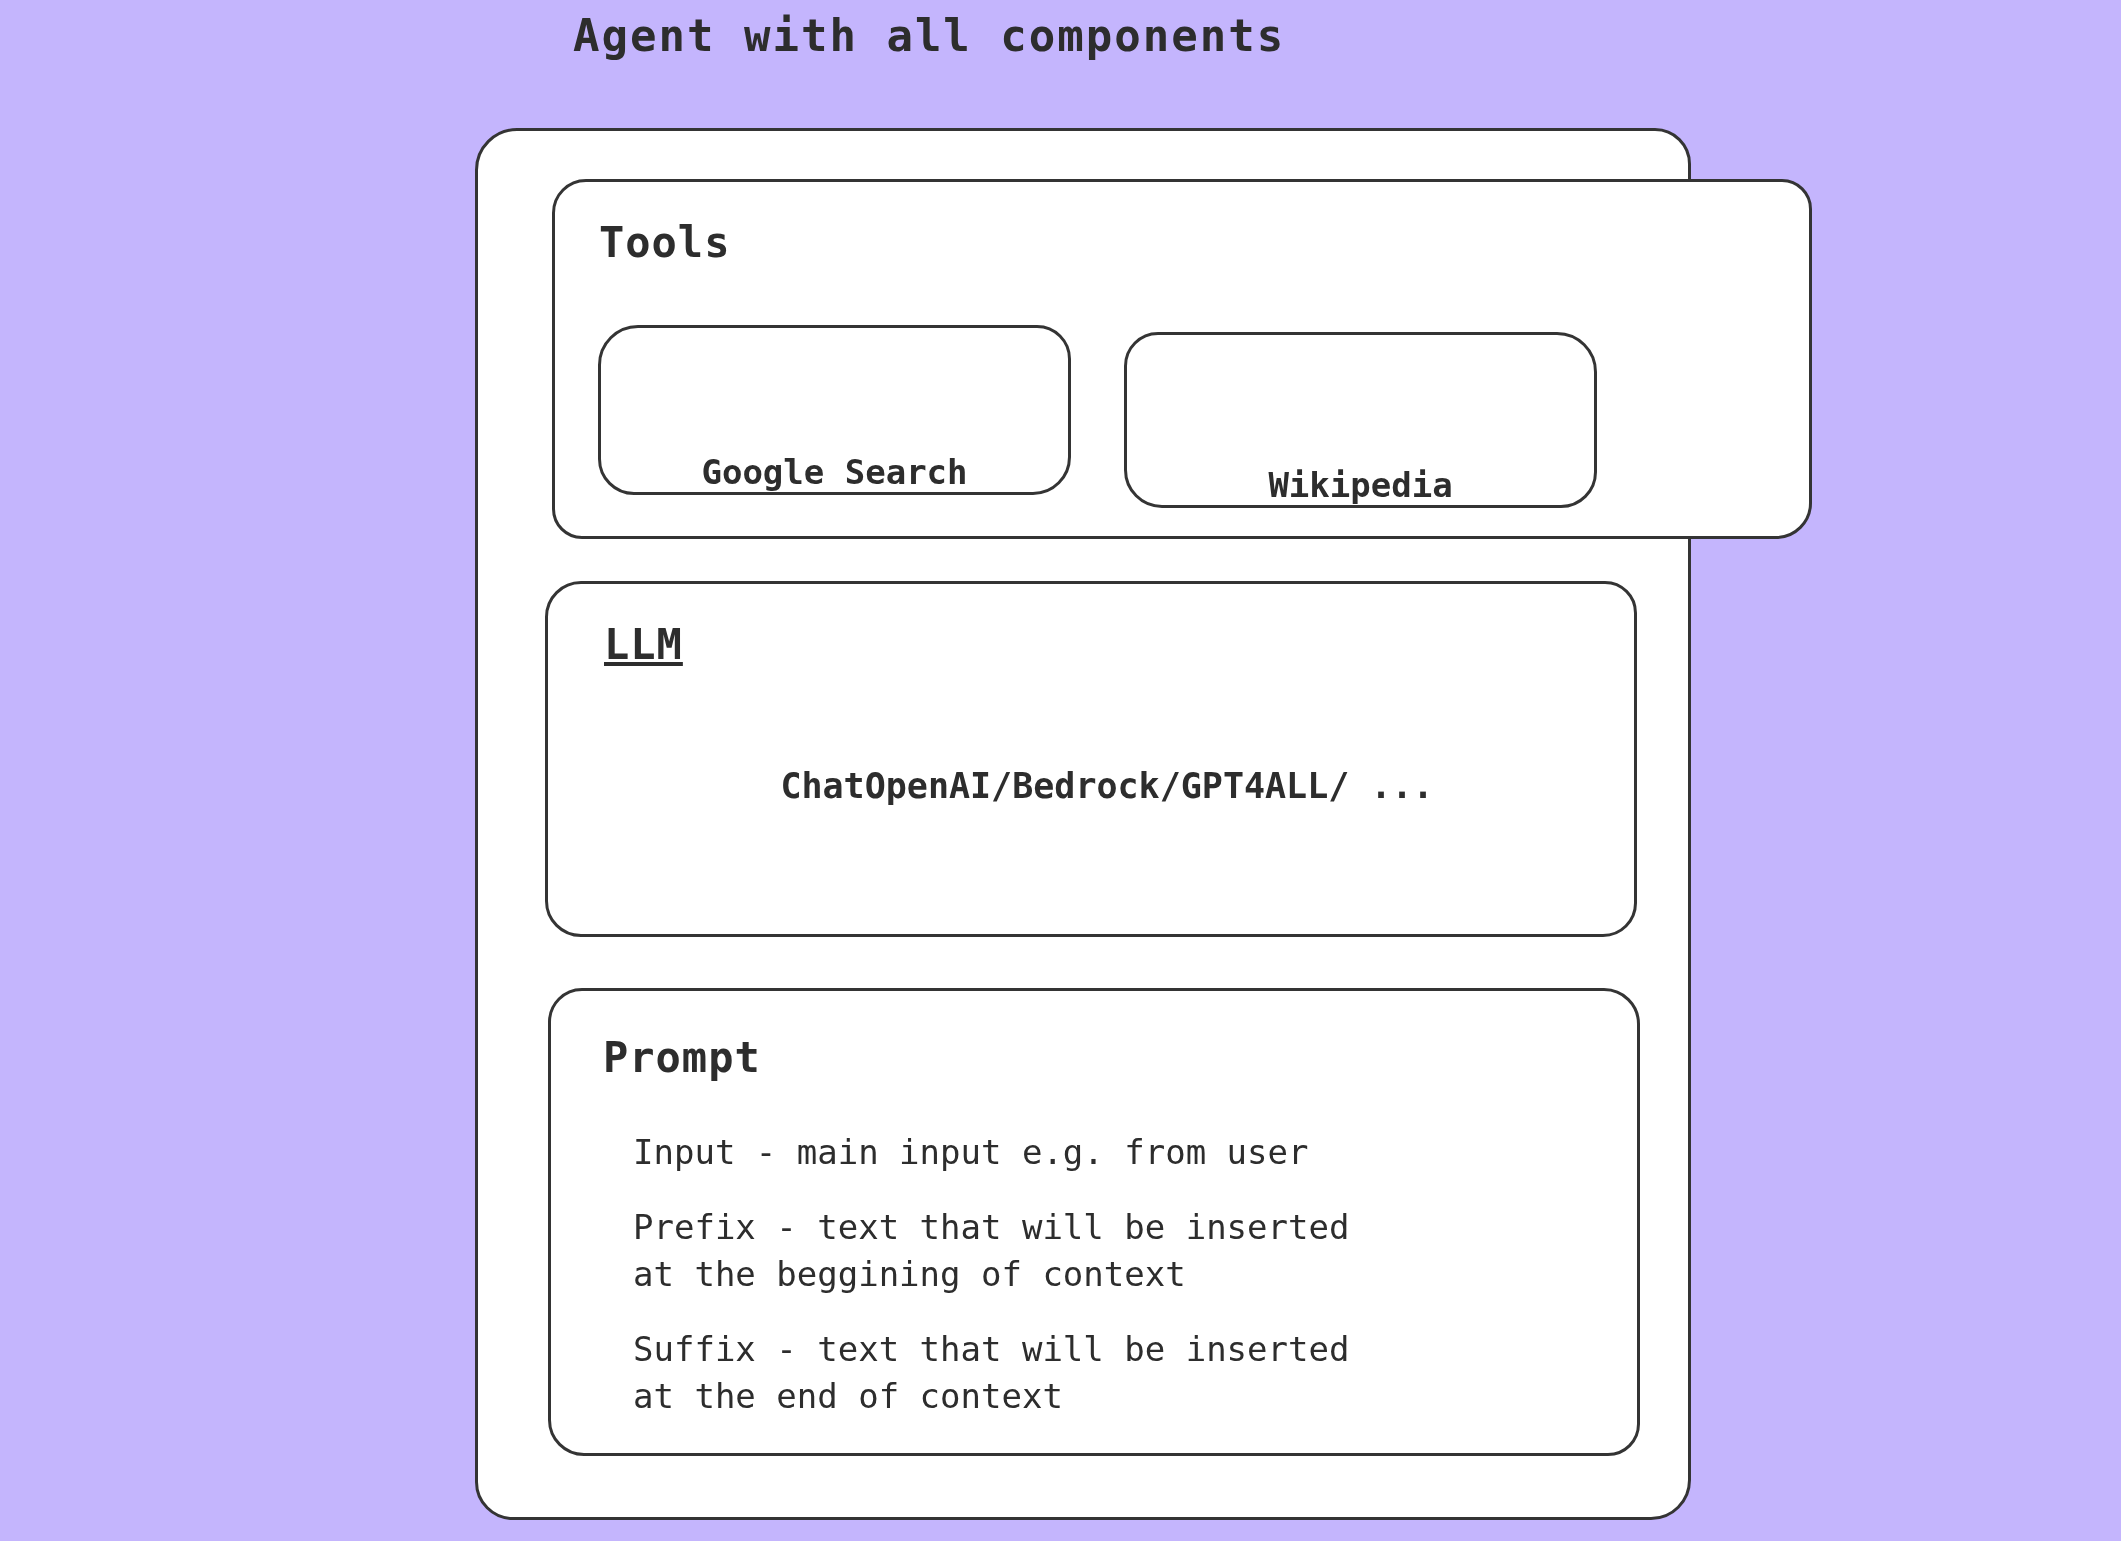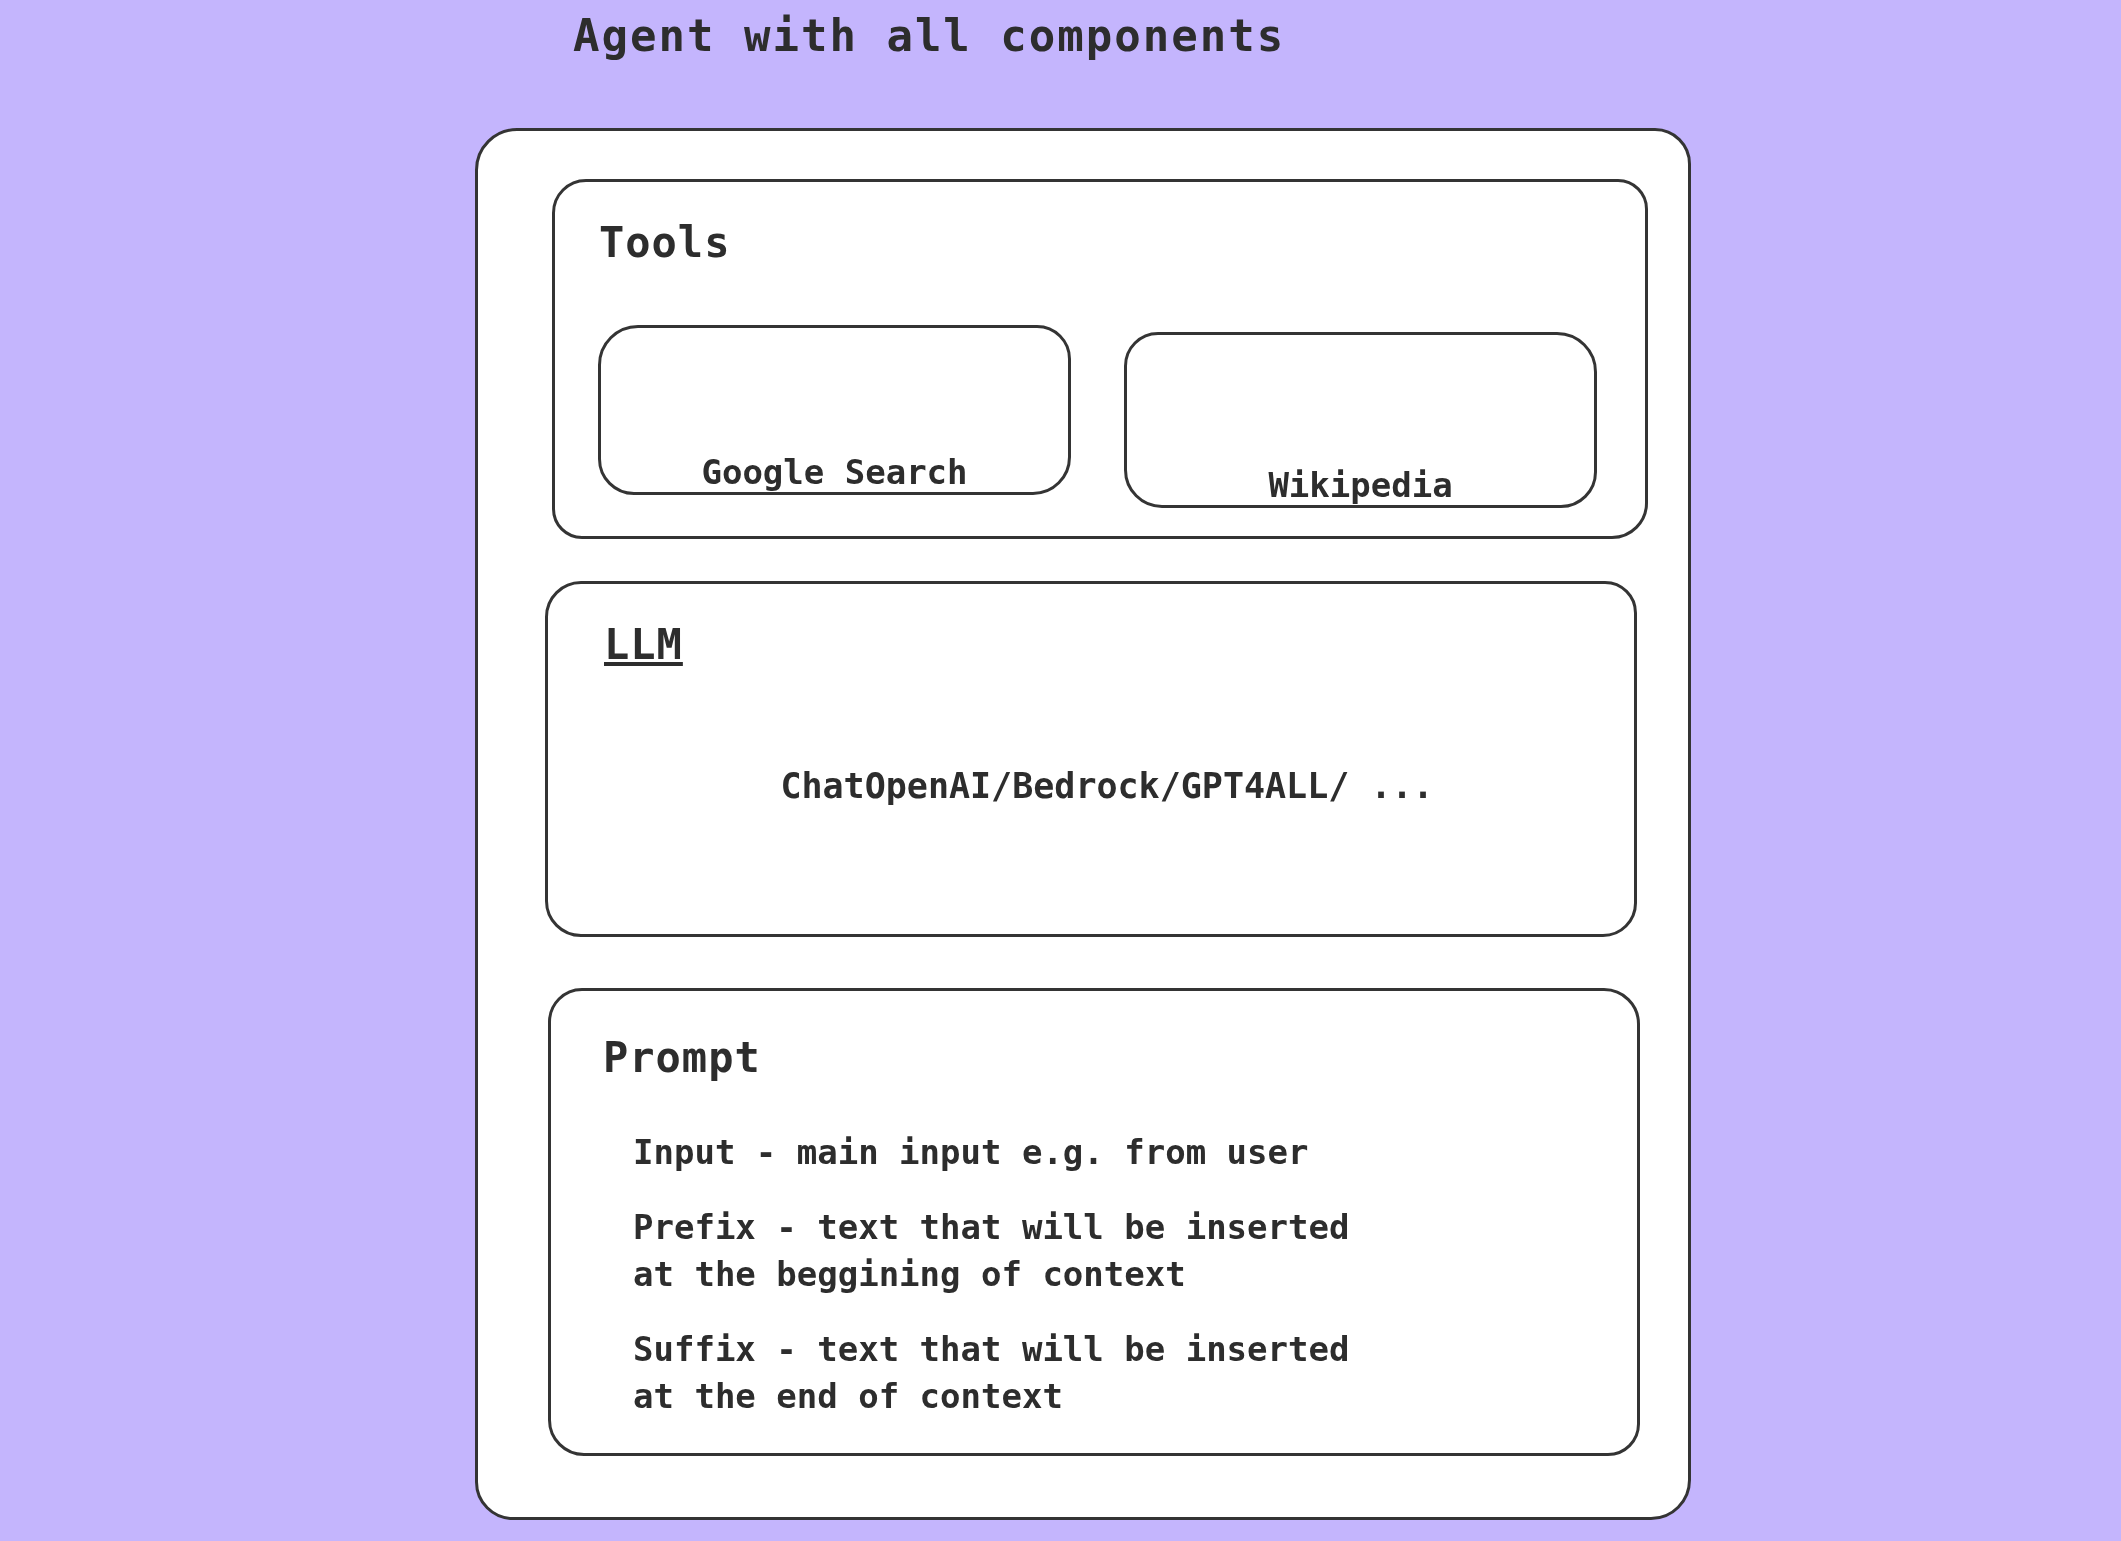--- a/index.html
+++ b/index.html
@@ -31,21 +31,21 @@
   }
   
   .outer-box {
     left: 475px; top: 128px;
     width: 1216px; height: 1392px;
     border-radius: 42px 36px 40px 38px;
   }
   
   .tools-box {
     left: 549px; top: 176px;
-    width: 1096px; height: 360px;
+    width: 1260px; height: 360px;
     border-radius: 34px 30px 36px 30px;
   }
   .section-label {
     position: absolute;
     font-size: 42px;
     font-weight: bold;
     letter-spacing: 1px;
     white-space: nowrap;
   }
   .tools-label { left: 44px; top: 36px; }
@@ -94,21 +94,21 @@
     border-radius: 34px 36px 32px 36px;
   }
   .prompt-label { left: 52px; top: 42px; }
   .prompt-items {
     position: absolute;
     left: 82px; top: 138px;
     right: 40px;
   }
   .prompt-item {
     font-size: 34px;
-    font-weight: bold;
+    font-weight: normal;
     line-height: 1.38;
     white-space: pre-line;
     margin-bottom: 28px;
   }
 </style>
 </head>
 <body>
 
 <div class="canvas">
 

